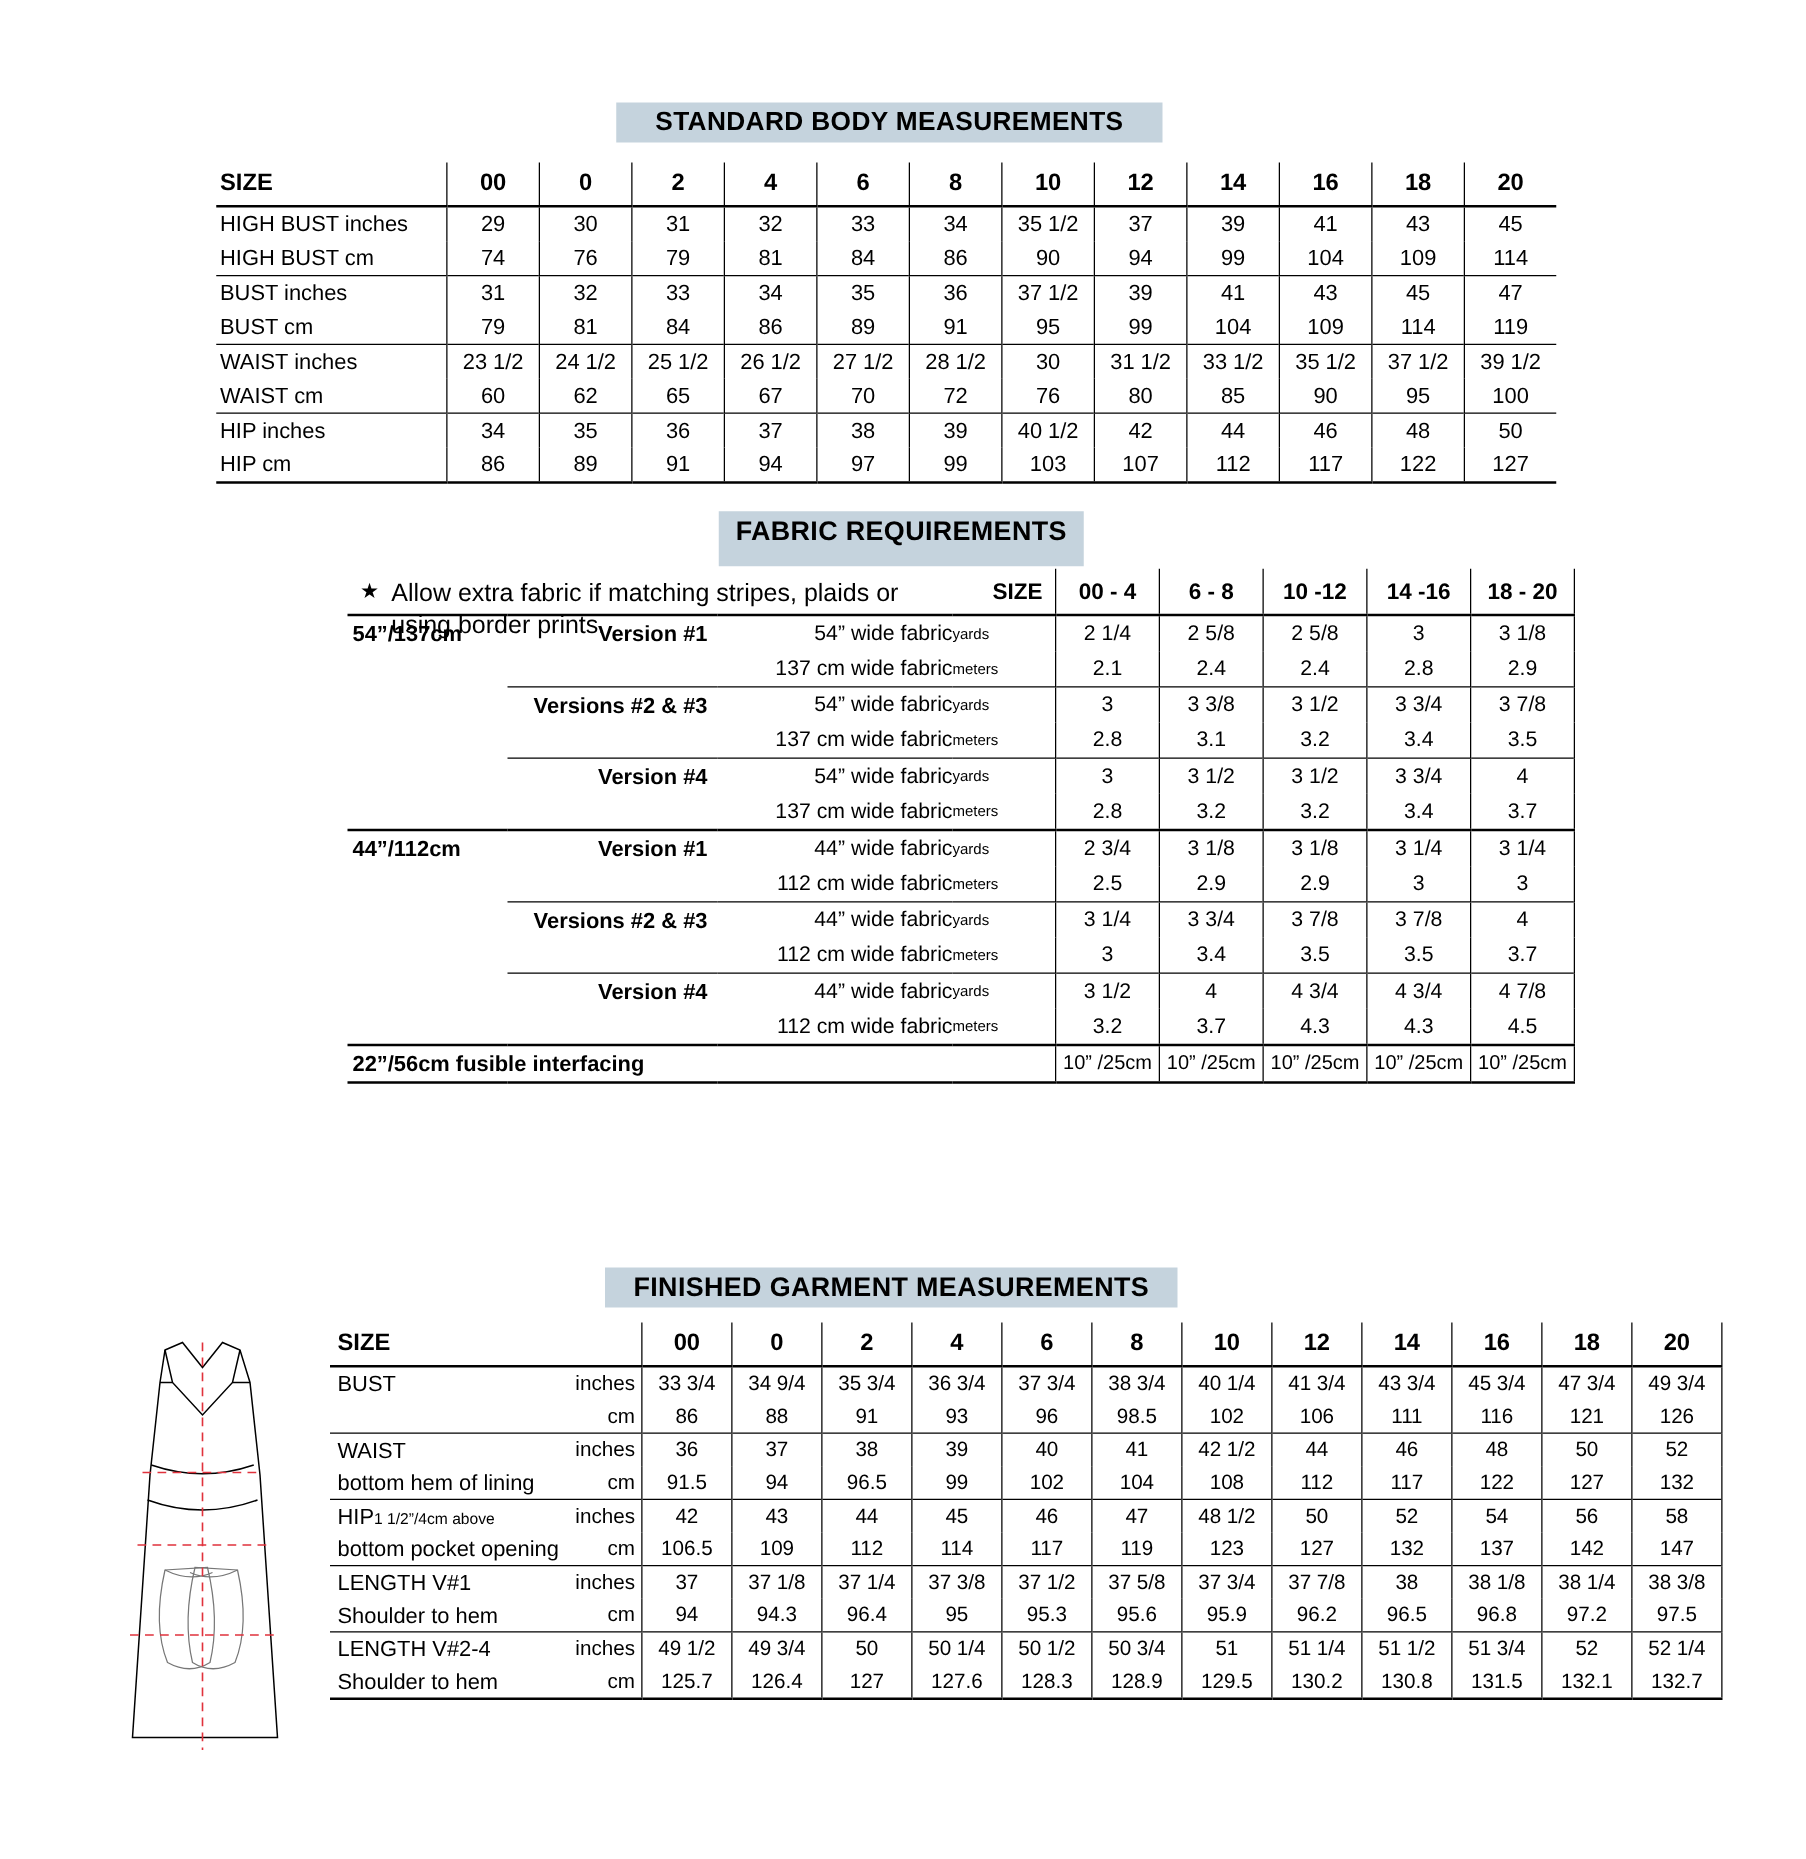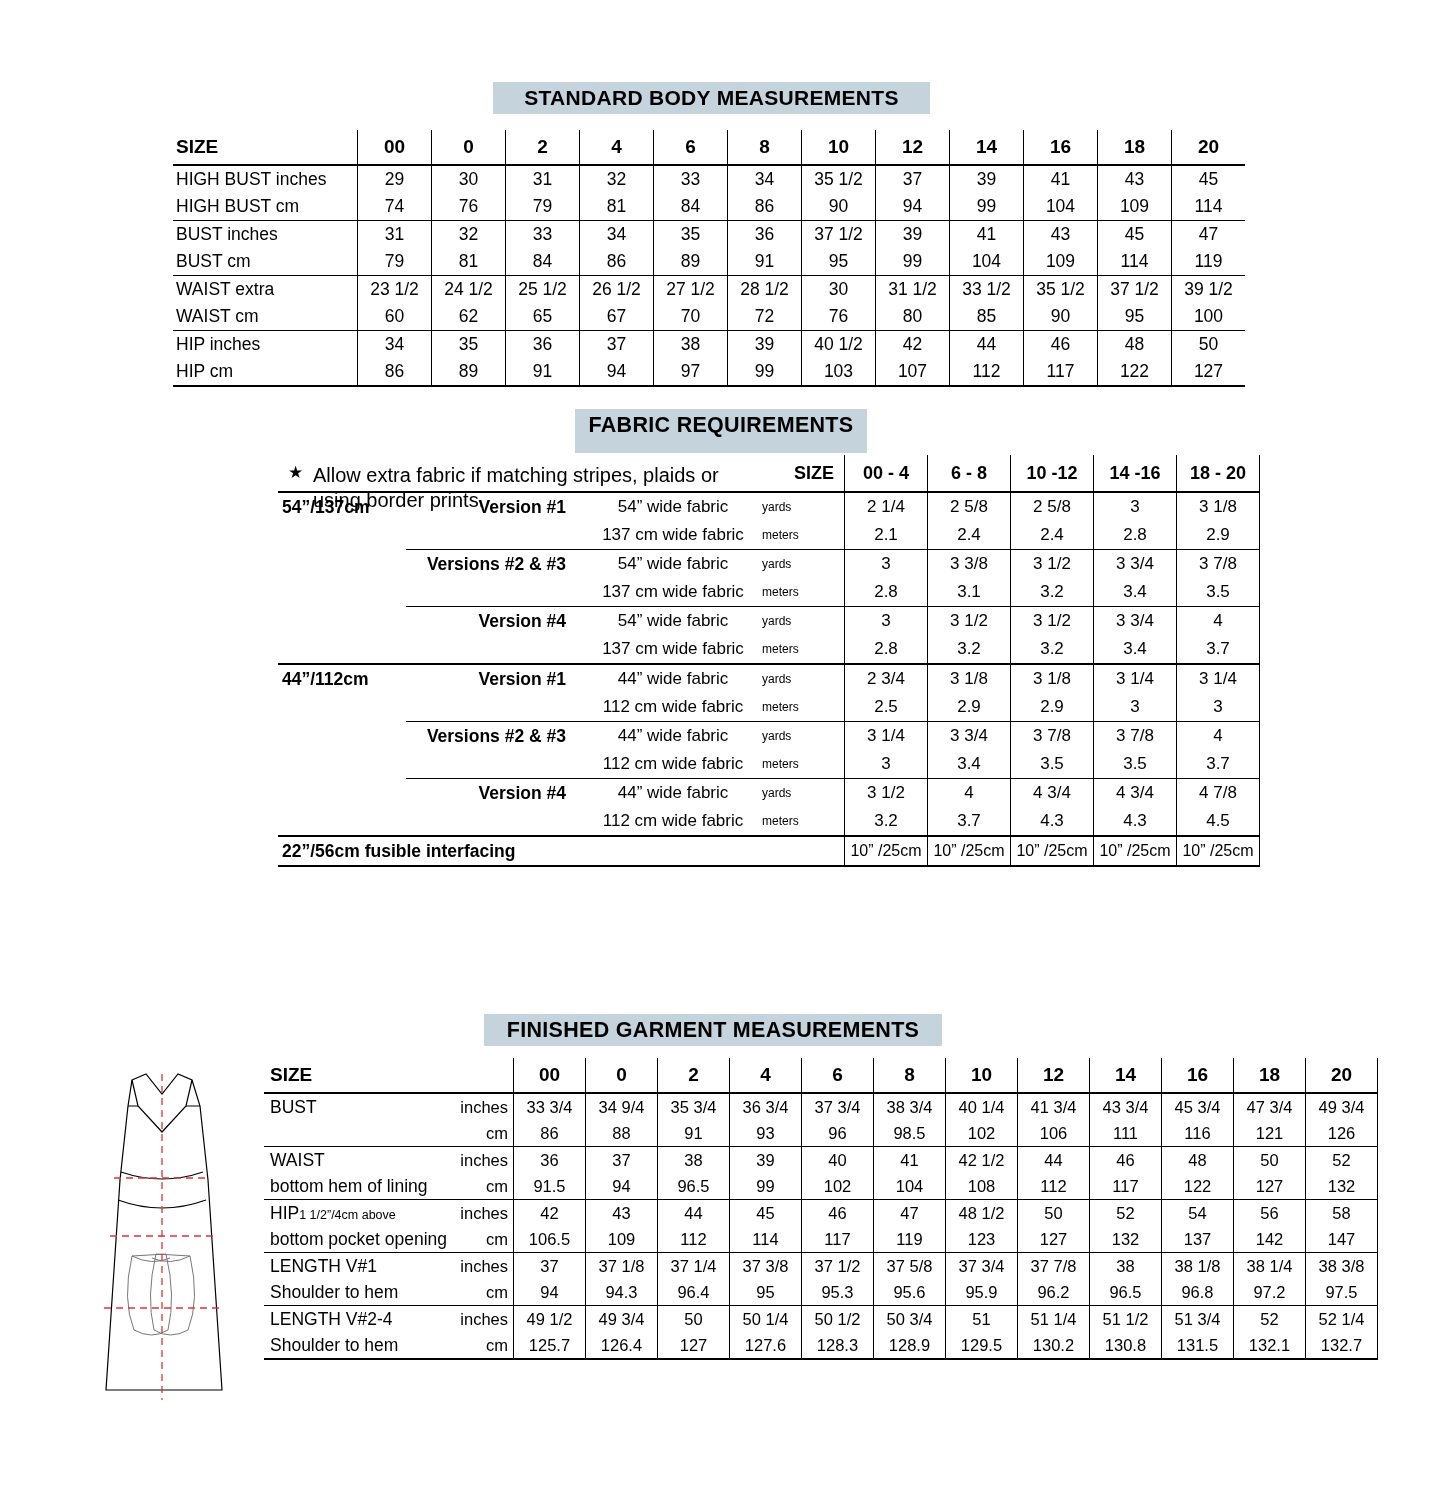--- a/index.html
+++ b/index.html
@@ -51,21 +51,21 @@
   #fabric-wrap{position:absolute;left:278px;top:455px;font-size:17px;}
   #fabric-note{
     position:absolute;left:35px;top:8px;width:420px;font-size:20px;line-height:1.25;
   }
   #fabric-star{position:absolute;left:10px;top:7px;font-size:17px;}
 
   #tbl-fabric{border-collapse:collapse;}
   #tbl-fabric td{vertical-align:middle;height:28px;}
   #tbl-fabric td.c1{width:124px;text-align:left;font-weight:bold;font-size:17.5px;padding-left:4px;}
   #tbl-fabric td.c2{width:160px;text-align:right;font-weight:bold;font-size:17.5px;padding-right:8px;}
-  #tbl-fabric td.c3{width:178px;text-align:center;font-size:17px;padding-left:10px;}
+  #tbl-fabric td.c3{width:178px;text-align:right;font-size:17px;padding-left:10px;}
   #tbl-fabric td.c4{width:72px;text-align:left;font-size:12px;padding-right:6px;}
   #tbl-fabric td.val{width:82px;text-align:center;font-size:17px;border-left:1.5px solid #000;}
   #tbl-fabric td.valend{border-right:1.5px solid #000;}
   #tbl-fabric tr.hdr td{font-weight:bold;font-size:18px;height:36px;}
   #tbl-fabric tr.hdr td.sizelbl{text-align:right;font-weight:bold;font-size:18px;padding-right:10px;}
   #tbl-fabric .thinline td{border-top:1.3px solid #000;}
   #tbl-fabric .thinline td.nl{border-top:none;}
   #tbl-fabric .botline td{border-bottom:2.2px solid #000;margin-left:21px;}
   #tbl-fabric .heavy td{border-top:2.2px solid #000;}
   #tbl-fabric td.interf{font-weight:bold;font-size:17.5px;text-align:left;padding-left:4px;}
@@ -174,21 +174,21 @@
       <td class="cell">91</td>
       <td class="cell">95</td>
       <td class="cell">99</td>
       <td class="cell">104</td>
       <td class="cell">109</td>
       <td class="cell">114</td>
       <td class="cell last">119</td>
     </tr>
 
     <tr class="rule-thin">
-      <td class="lbl">WAIST extra</td>
+      <td class="lbl">WAIST inches</td>
       <td class="cell">23 1/2</td>
       <td class="cell">24 1/2</td>
       <td class="cell">25 1/2</td>
       <td class="cell">26 1/2</td>
       <td class="cell">27 1/2</td>
       <td class="cell">28 1/2</td>
       <td class="cell">30</td>
       <td class="cell">31 1/2</td>
       <td class="cell">33 1/2</td>
       <td class="cell">35 1/2</td>

